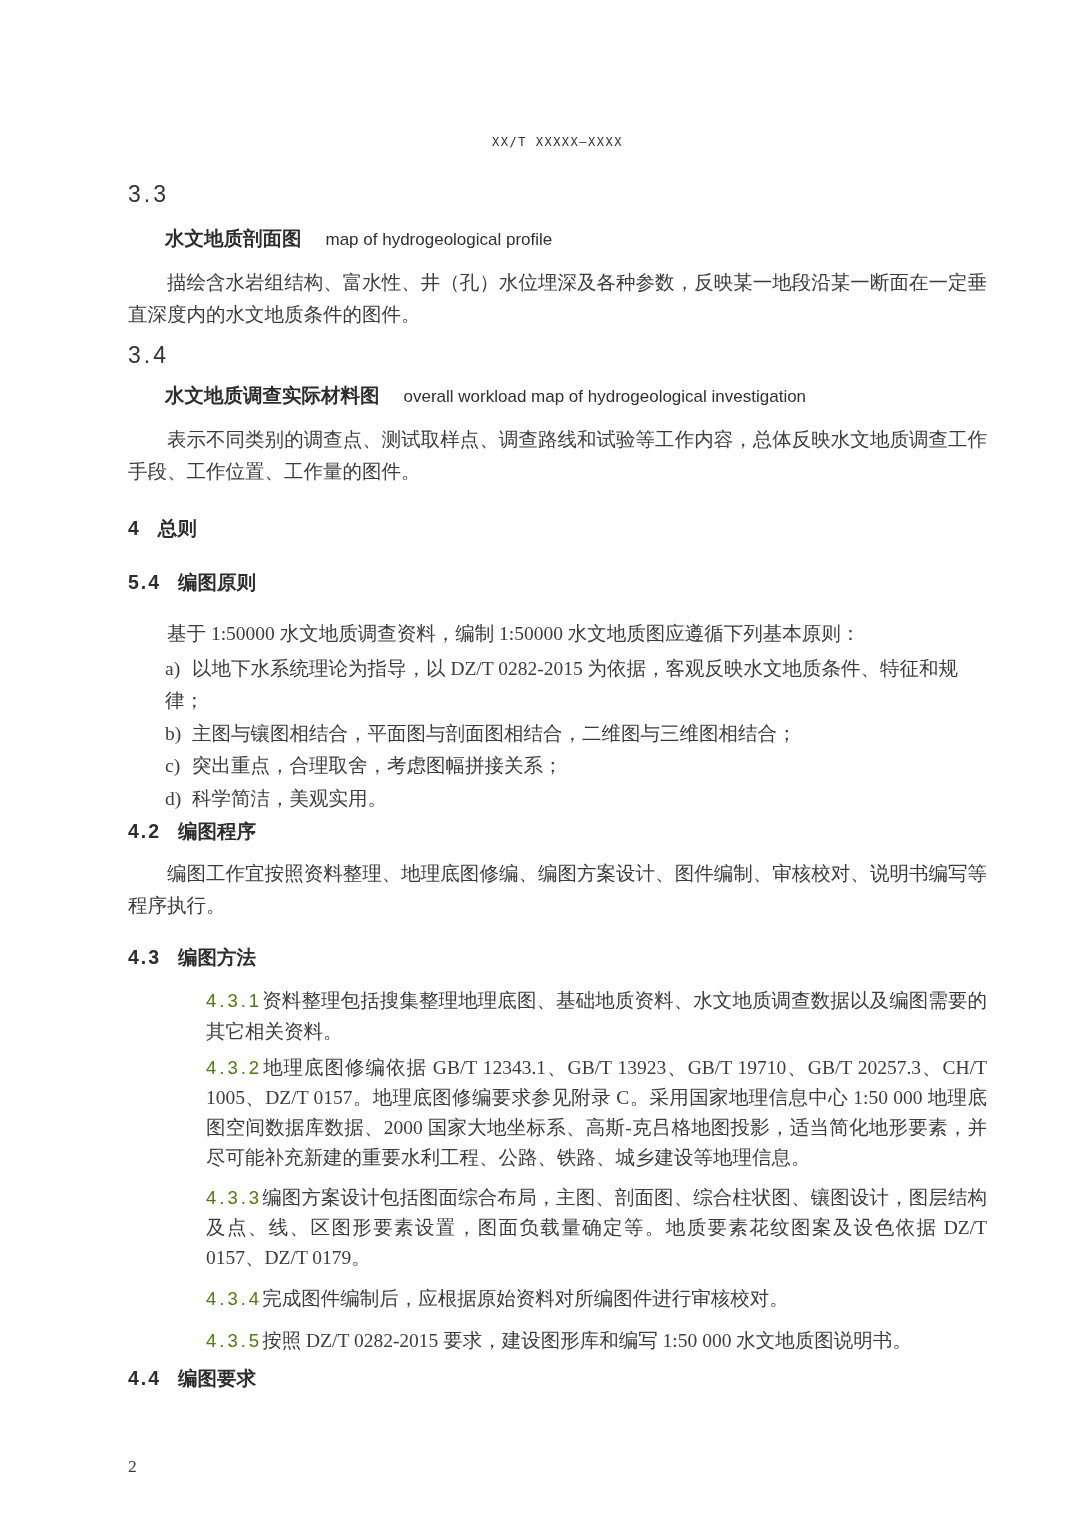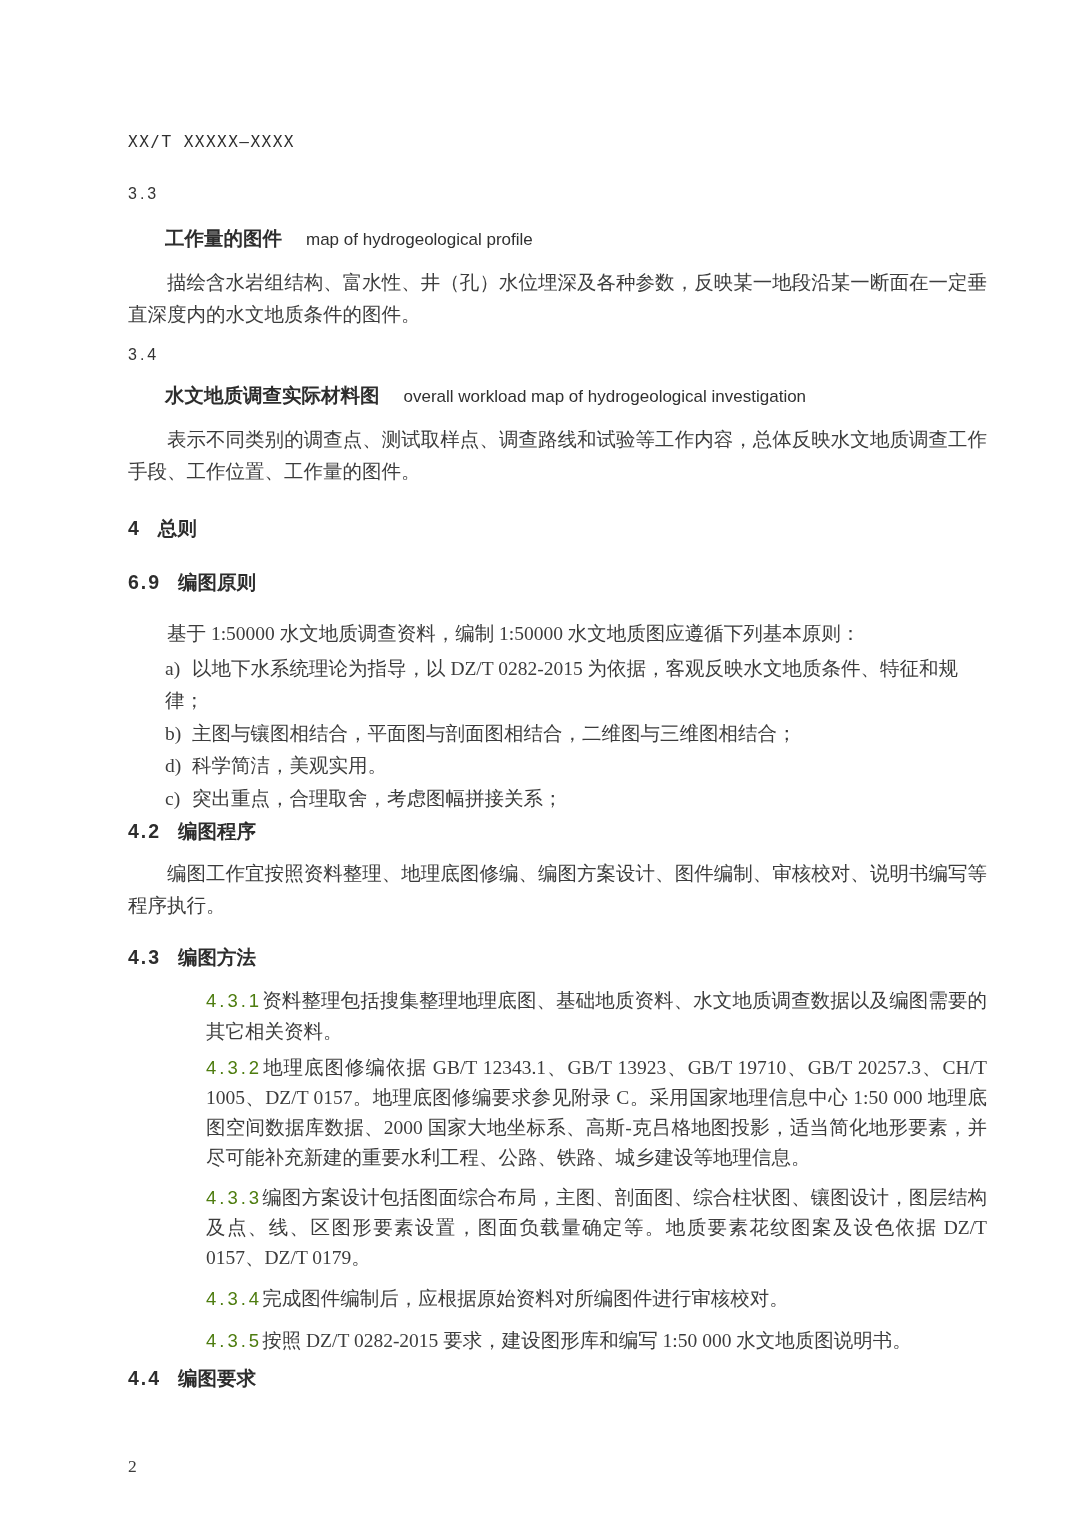--- a/index.html
+++ b/index.html
@@ -15,28 +15,29 @@
     width: 1080px;
     height: 1527px;
     background: #ffffff;
     padding: 126px 93px 0 128px;
     color: #3c3c3c;
     font-size: 19.5px;
     line-height: 32px;
   }
   .doc-code {
     font-family: "DejaVu Sans Mono", monospace;
-    font-size: 16px;
+    font-size: 12px;
     letter-spacing: 1.5px;
     color: #2f2f2f;
     line-height: 32px;
+    text-align: center;
   }
   .clause-num {
     font-family: "Liberation Sans", "DejaVu Sans", sans-serif;
-    font-size: 16px;
+    font-size: 23px;
     letter-spacing: 3px;
     color: #333333;
     line-height: 32px;
   }
   .clause-num.c33 { margin-top: 20px; }
   .clause-num.c34 { margin-top: 8px; }
   .term-line { line-height: 32px; padding-left: 37px; }
   .term-line.t33 { margin-top: 12px; }
   .term-line.t34 { margin-top: 8px; }
   .term-zh {
@@ -102,50 +103,50 @@
 </style>
 </head>
 <body>
 
 <div class="page">
 
   <div class="doc-code">XX/T XXXXX—XXXX</div>
 
   <div class="clause-num c33">3.3</div>
   <div class="term-line t33">
-    <span class="term-zh">工作量的图件</span><span class="term-en">map of hydrogeological profile</span>
+    <span class="term-zh">水文地质剖面图</span><span class="term-en">map of hydrogeological profile</span>
   </div>
   <div class="para">描绘含水岩组结构、富水性、井（孔）水位埋深及各种参数，反映某一地段沿某一断面在一定垂直深度内的水文地质条件的图件。</div>
 
   <div class="clause-num c34">3.4</div>
   <div class="term-line t34">
     <span class="term-zh">水文地质调查实际材料图</span><span class="term-en">overall workload map of hydrogeological investigation</span>
   </div>
   <div class="para">表示不同类别的调查点、测试取样点、调查路线和试验等工作内容，总体反映水文地质调查工作手段、工作位置、工作量的图件。</div>
 
   <div class="h-chapter">
     <span class="h-num">4</span><span>总则</span>
   </div>
 
   <div class="h-section h-41">
-    <span class="h-num">6.9</span><span>编图原则</span>
+    <span class="h-num">5.4</span><span>编图原则</span>
   </div>
   <div class="para para-intro">基于 1:50000 水文地质调查资料，编制 1:50000 水文地质图应遵循下列基本原则：</div>
   <div class="list">
     <div class="list-item">
       <span class="list-marker">a)</span><span>以地下水系统理论为指导，以 DZ/T 0282-2015 为依据，客观反映水文地质条件、特征和规律；</span>
     </div>
     <div class="list-item">
       <span class="list-marker">b)</span><span>主图与镶图相结合，平面图与剖面图相结合，二维图与三维图相结合；</span>
     </div>
     <div class="list-item">
-      <span class="list-marker">d)</span><span>科学简洁，美观实用。</span>
+      <span class="list-marker">c)</span><span>突出重点，合理取舍，考虑图幅拼接关系；</span>
     </div>
     <div class="list-item">
-      <span class="list-marker">c)</span><span>突出重点，合理取舍，考虑图幅拼接关系；</span>
+      <span class="list-marker">d)</span><span>科学简洁，美观实用。</span>
     </div>
   </div>
 
   <div class="h-section h-42">
     <span class="h-num">4.2</span><span>编图程序</span>
   </div>
   <div class="para">编图工作宜按照资料整理、地理底图修编、编图方案设计、图件编制、审核校对、说明书编写等程序执行。</div>
 
   <div class="h-section h-43">
     <span class="h-num">4.3</span><span>编图方法</span>

